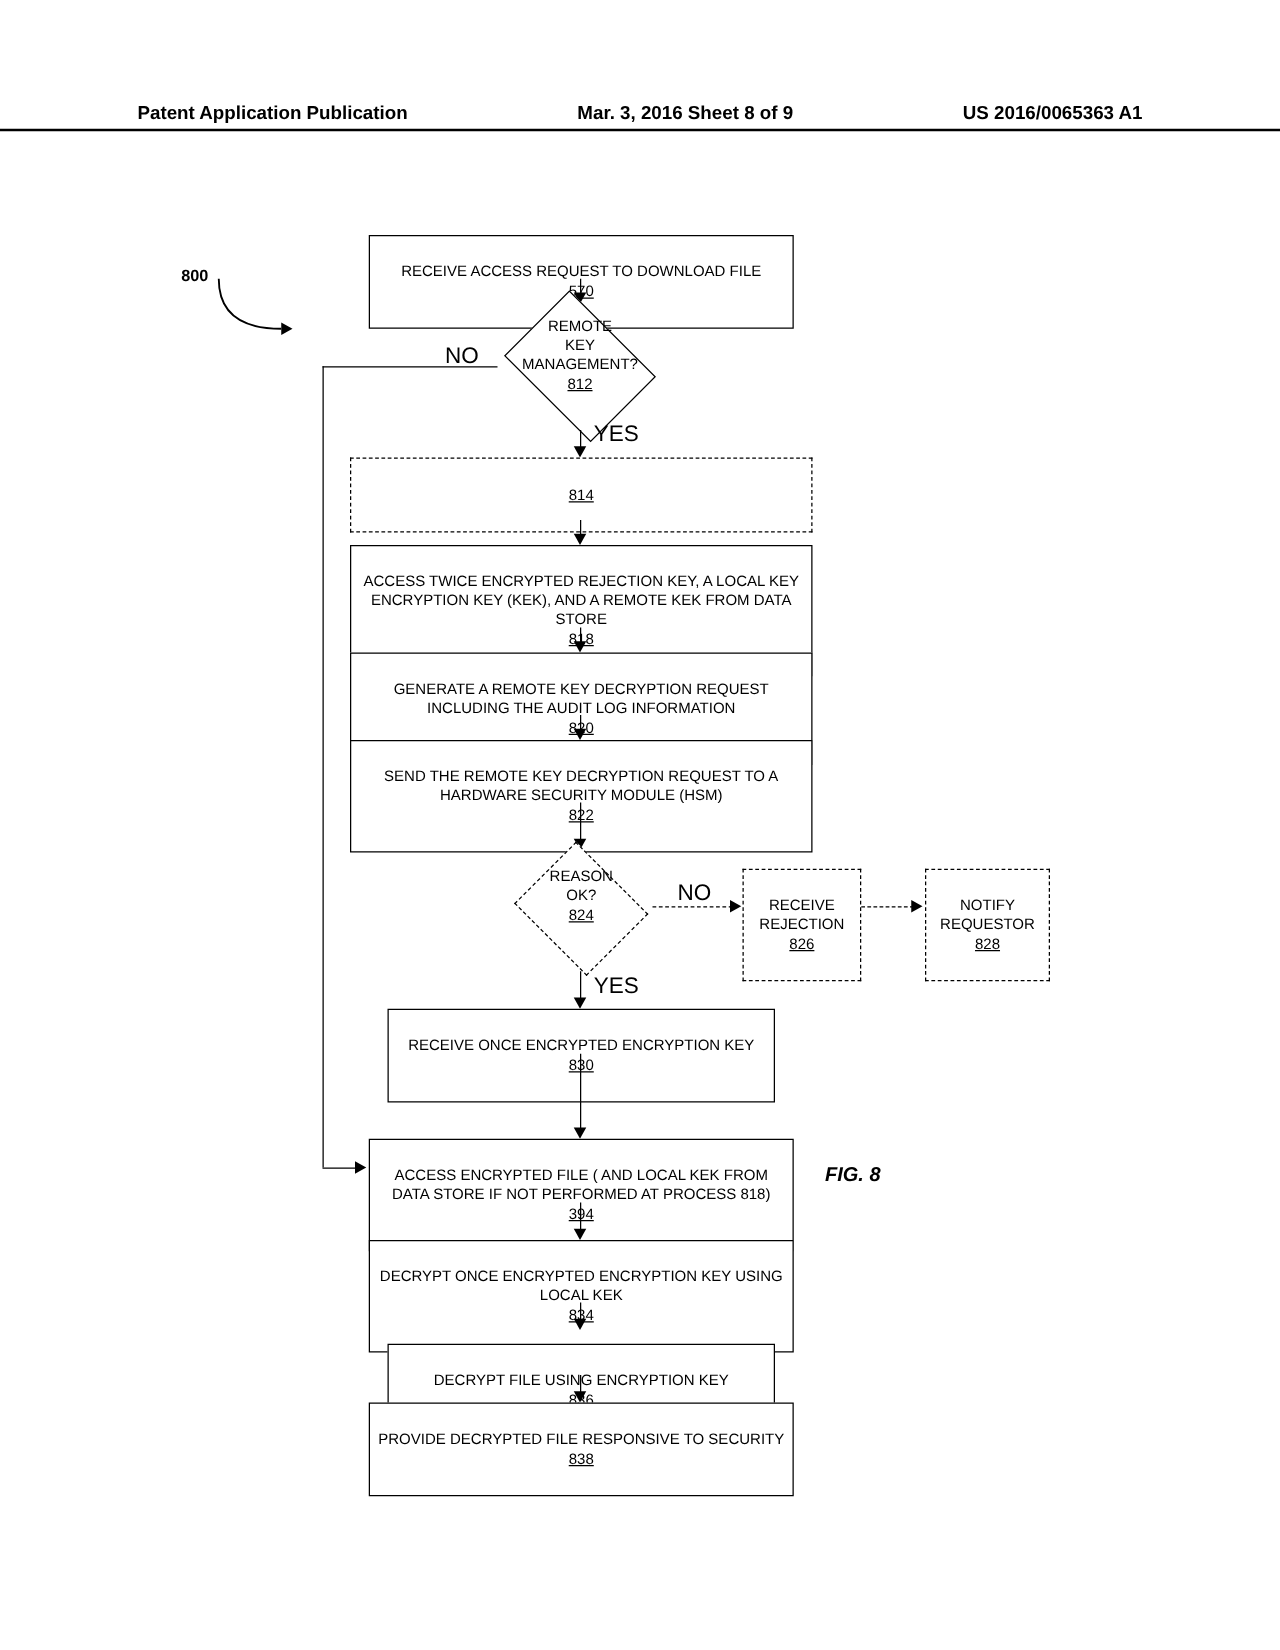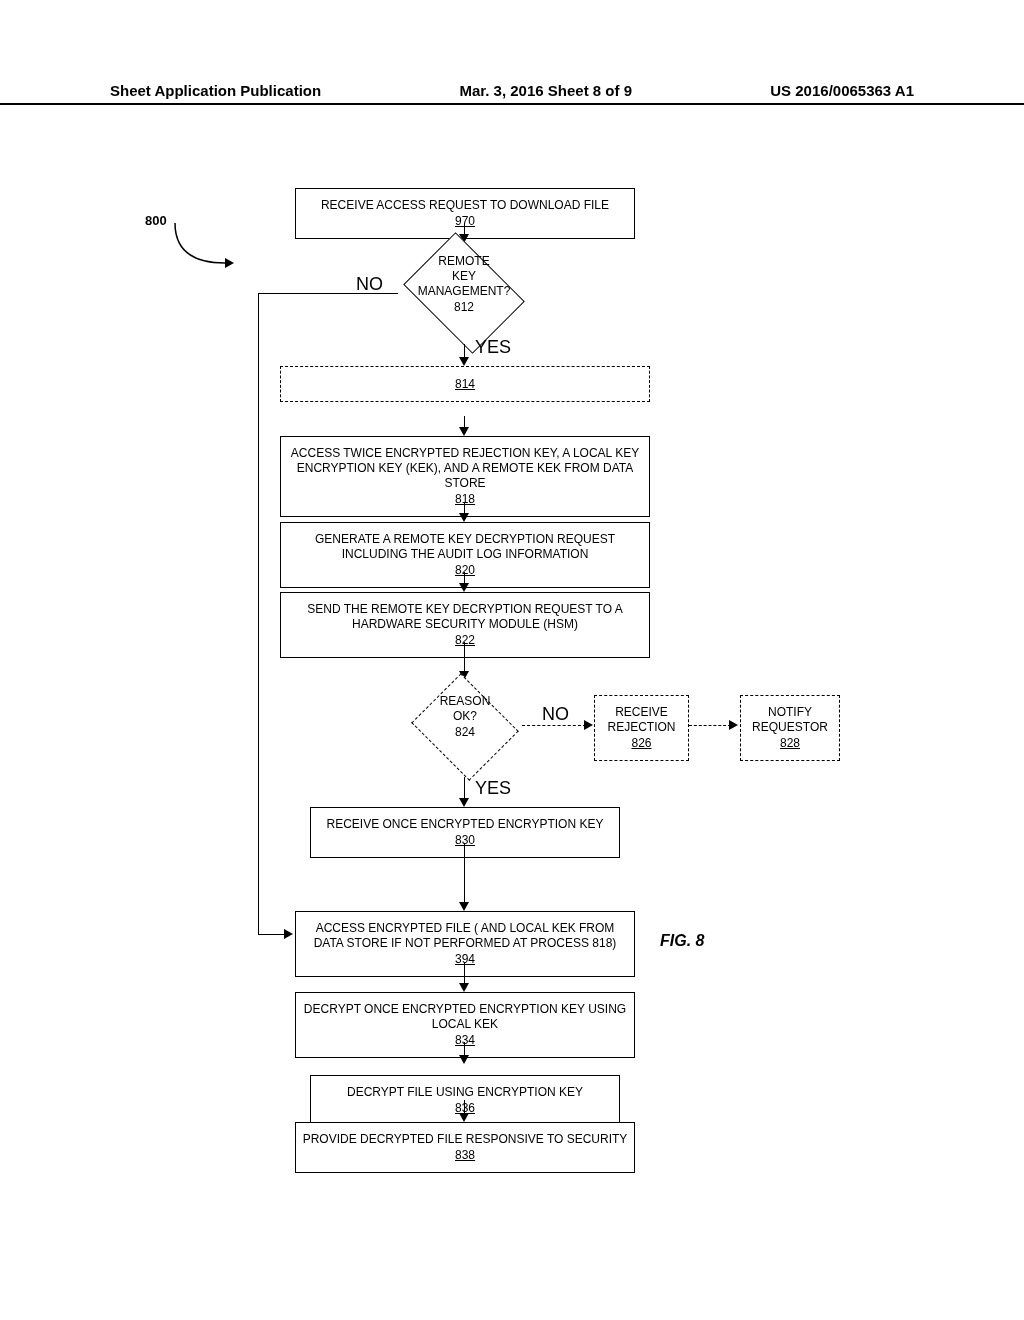--- a/index.html
+++ b/index.html
@@ -29,21 +29,21 @@
     left: 0;
     width: 1024px;
     height: 1100px;
   }
   .box {
     position: absolute;
     border: 1px solid #000;
     text-align: center;
     font-size: 12px;
     line-height: 1.25;
-    padding: 9px 6px;
+    padding: 21px 6px;
     background: #fff;
   }
   .box .ref { text-decoration: underline; display: block; margin-top: 1px; }
   .dashed { border-style: dashed; }
   .dashed-sm { border-style: dashed; border-width: 1px; }
   .diamond {
     position: absolute;
     width: 120px;
     height: 84px;
     transform: rotate(45deg);
@@ -51,21 +51,21 @@
     background: #fff;
   }
   .diamond.dashed { border-style: dashed; }
   .diamond-label {
     position: absolute;
     text-align: center;
     font-size: 12px;
     line-height: 1.25;
     width: 140px;
   }
-  .diamond-label .ref { display: block; margin-top: 1px; }
+  .diamond-label .ref { text-decoration: underline; display: block; margin-top: 1px; }
   .edge-label {
     position: absolute;
     font-size: 18px;
   }
   .ref-label {
     position: absolute;
     font-size: 13px;
     font-weight: bold;
   }
   .fig-label {
@@ -79,36 +79,36 @@
   .arrow-down, .arrow-right, .arrow-left, .arrow-up {
     position: absolute; width: 0; height: 0;
   }
   .arrow-down { border-left: 5px solid transparent; border-right: 5px solid transparent; border-top: 9px solid #000; }
   .arrow-right { border-top: 5px solid transparent; border-bottom: 5px solid transparent; border-left: 9px solid #000; }
 </style>
 </head>
 <body>
 
 <div class="header">
-  <span>Sheet Application Publication</span>
+  <span>Patent Application Publication</span>
   <span>Mar. 3, 2016  Sheet 8 of 9</span>
   <span>US 2016/0065363 A1</span>
 </div>
 
 <div class="canvas">
 
   <div class="ref-label" style="left:145px; top:33px;">800</div>
   <svg style="position:absolute; left:170px; top:38px; width:70px; height:55px;">
     <path d="M 5 5 Q 5 45 55 45" stroke="#000" fill="none" stroke-width="1.5"></path>
     <polygon points="55,40 64,45 55,50" fill="#000"></polygon>
   </svg>
 
   <div class="box" style="left:295px; top:8px; width:340px;">
     <span>RECEIVE ACCESS REQUEST TO DOWNLOAD FILE</span>
-    <span class="ref">970</span>
+    <span class="ref">570</span>
   </div>
   <div class="line" style="left:464px; top:43px; width:1px; height:12px;"></div>
   <div class="arrow-down" style="left:459px; top:54px;"></div>
 
   <div class="diamond" style="left:415px; top:76px; width:98px; height:74px;"></div>
   <div class="diamond-label" style="left:394px; top:74px;">
     <span>REMOTE</span><br>
     <span>KEY</span><br>
     <span>MANAGEMENT?</span>
     <span class="ref">812</span>

